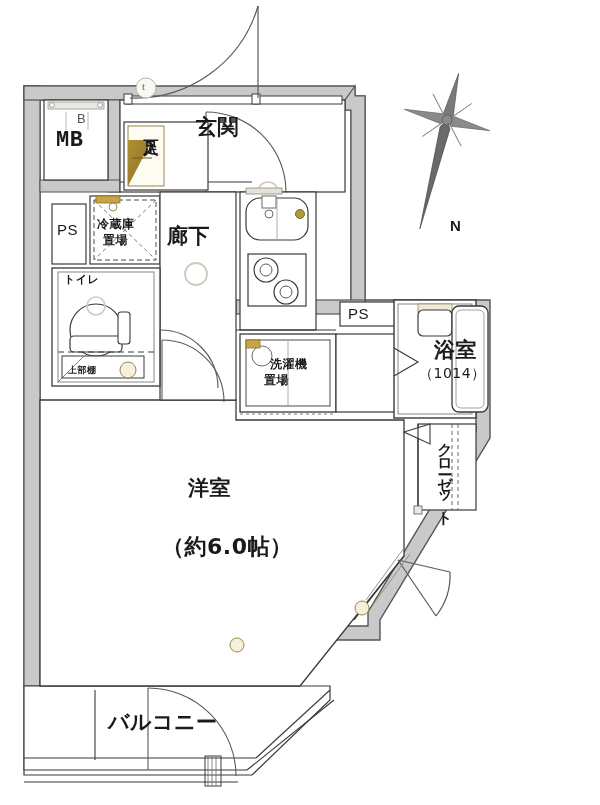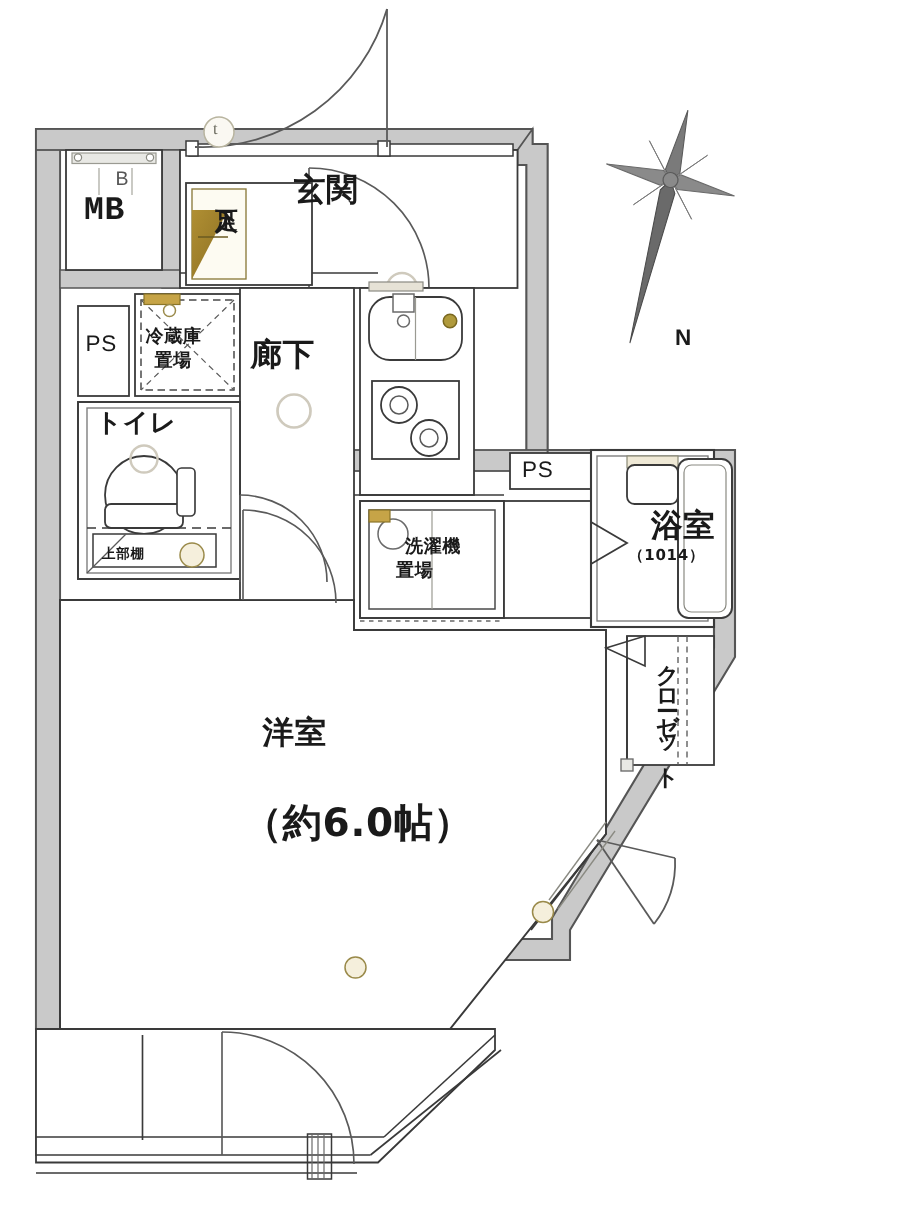--- a/index.html
+++ b/index.html
@@ -42,29 +42,29 @@
     letter-spacing: 0px;
   }
   .jp {
     font-family: "DejaVu Sans", sans-serif;
     font-weight: 600;
   }
   .lat {
     font-family: "Liberation Sans", sans-serif;
   }
   .t-room-name   { font-size: 21px; font-weight: 700; }
-  .t-room-size   { font-size: 26px; font-weight: 700; }
-  .t-area-big    { font-size: 17px; font-weight: 700; text-align: center; }
+  .t-room-size   { font-size: 22px; font-weight: 700; }
+  .t-area-big    { font-size: 11px; font-weight: 700; text-align: center; }
   .t-area-med    { font-size: 15px; font-weight: 700; }
   .t-area-sm     { font-size: 12px; font-weight: 700; }
   .t-area-xs     { font-size: 9px;  font-weight: 700; }
   .t-mb          { font-size: 22px; font-weight: 700; font-family:"Liberation Sans",sans-serif;}
   .t-b           { font-size: 13px; font-weight: 400; color:#555; font-family:"Liberation Sans",sans-serif;}
   .t-ps          { font-size: 15px; font-weight: 400; font-family:"Liberation Sans",sans-serif;}
-  .t-bath-num    { font-size: 10px; font-weight: 700; }
+  .t-bath-num    { font-size: 14px; font-weight: 400; }
   .t-north       { font-size: 15px; font-weight: 700; font-family:"Liberation Sans",sans-serif;}
   .t-tmark       { font-size: 11px; font-weight: 400; color:#6a6a5e; font-family:"Liberation Serif",serif;}
 </style>
 </head>
 <body>
 
 <div id="floorplan-root">
 
   <svg id="fp-svg" viewBox="0 0 600 805">
     <defs>
@@ -352,19 +352,20 @@
   <div class="lbl jp t-area-sm" style="left:270px; top:358px;">洗濯機</div>
   <div class="lbl jp t-area-sm" style="left:264px; top:374px;">置場</div>
 
   <div class="lbl lat t-ps" style="left:348px; top:306px;">PS</div>
 
   <div class="lbl jp t-room-name" style="left:434px; top:340px;">浴室</div>
   <div class="lbl jp t-bath-num" style="left:419px; top:366px;">（1014）</div>
 
   <div class="lbl-v jp t-area-med" style="left:437px; top:432px;">クローゼット</div>
 
-  <div class="lbl jp t-room-name" style="left:175px; top:478px;">洋室</div>
+  <div class="lbl jp t-room-name" style="left:188px; top:478px;">洋室</div>
   <div class="lbl jp t-room-size" style="left:162px; top:536px;">（約6.0帖）</div>
 
+  <div class="lbl jp t-room-name" style="left:108px; top:712px;">バルコニー</div>
 
   <div class="lbl lat t-north" style="left:450px; top:218px;">N</div>
 
 </div>
 
 </body></html>

